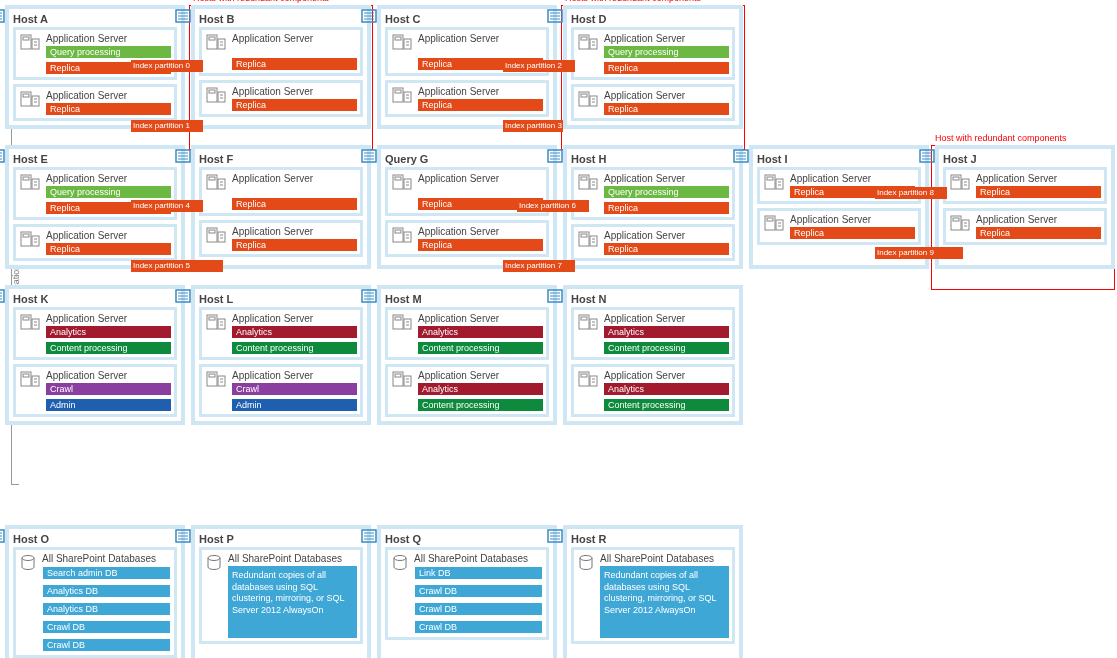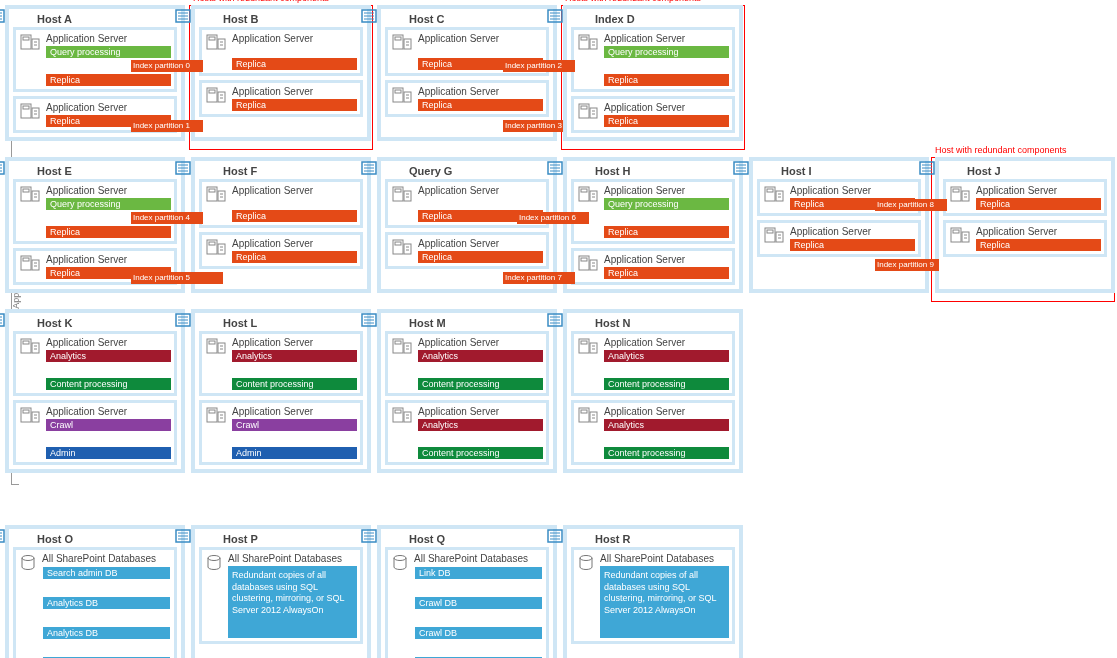--- a/index.html
+++ b/index.html
@@ -7,29 +7,29 @@
 .diagram{display:flex}
 .sidecol{width:20px;position:relative}
 .sidecol .bracket{position:absolute;left:6px;top:0;bottom:0;width:8px;border-left:1px solid #999;border-top:1px solid #999;border-bottom:1px solid #999}
 .sidecol .sidelabel{position:absolute;left:-28px;top:50%;transform:rotate(-90deg);transform-origin:center;font-size:9px;color:#777;white-space:nowrap}
 .main{flex:1}
 .rowgrid{display:grid;grid-template-columns:repeat(6,180px);gap:6px;margin-bottom:16px;position:relative}
 .rowgrid.db{grid-template-columns:repeat(6,180px)}
 .redbox{position:absolute;border:1px solid #ff0000;pointer-events:none}
 .redlabel{position:absolute;color:#ff0000;font-size:9px}
 .host{border:4px solid #cfe6f5;padding:4px;position:relative;background:#fff}
-.host-title{font-size:11px;font-weight:600;color:#444;margin-bottom:2px;margin-left:24px}
+.host-title{font-size:11px;font-weight:600;color:#444;margin-bottom:2px;}
 .hosticon{position:absolute;left:-20px;top:0;width:16px;height:14px}
 .hosticon svg{width:16px;height:14px}
 .server{border:3px solid #cfe6f5;padding:3px 3px 3px 30px;margin-bottom:4px;position:relative;background:#fff}
 .server:last-child{margin-bottom:0}
 .servericon{position:absolute;left:4px;top:4px}
 .servericon svg{width:20px;height:18px}
 .server-title{font-size:10px;color:#444;margin-bottom:2px}
-.badge{font-size:9px;color:#fff;padding:1px 4px;margin-bottom:16px;white-space:nowrap;overflow:hidden}
+.badge{font-size:9px;color:#fff;padding:1px 4px;margin-bottom:4px;white-space:nowrap;overflow:hidden}
 .badge:last-child{margin-bottom:0}
 .qp{background:#6bb842}
 .replica{background:#e44a17}
 .analytics{background:#a11a2d}
 .content{background:#0e8a3c}
 .crawl{background:#8a3fa0}
 .admin{background:#1f5fb0}
 .db-badge{background:#3fa7d6;border:1px solid #fff}
 .db-note{background:#3fa7d6;color:#fff;font-size:9px;padding:4px;line-height:1.3;height:72px}
 .idx-conn{position:absolute;height:12px;background:#e44a17;color:#fff;font-size:8px;line-height:12px;text-align:left;white-space:nowrap;z-index:5;padding:0 2px}
@@ -142,21 +142,21 @@
               </svg></div>
 <div class="server-title">Application Server</div>
 <div class="badge replica">Replica</div>
 </div>
 </div>
 
 <div class="host">
 <div class="hosticon"><svg>
               <use href="#hicn"></use>
             </svg></div>
-<div class="host-title">Index D</div>
+<div class="host-title">Host D</div>
 <div class="server">
 <div class="servericon"><svg>
                 <use href="#sicn"></use>
               </svg></div>
 <div class="server-title">Application Server</div>
 <div class="badge qp">Query processing</div>
 <div class="badge replica">Replica</div>
 </div>
 <div class="server">
 <div class="servericon"><svg>
@@ -173,21 +173,21 @@
 
 <div class="rowgrid">
 <div class="redlabel" style="left:930px;top:-12px">Host with redundant components</div>
 <div class="redbox" style="left:926px;top:0;width:184px;height:145px"></div>
 
 <div class="idx-conn" style="left:126px;top:55px;width:72px">Index partition 4</div>
 <div class="idx-conn" style="left:126px;top:115px;width:92px">Index partition 5</div>
 <div class="idx-conn" style="left:512px;top:55px;width:72px">Index partition 6</div>
 <div class="idx-conn" style="left:498px;top:115px;width:72px">Index partition 7</div>
 <div class="idx-conn" style="left:870px;top:42px;width:72px">Index partition 8</div>
-<div class="idx-conn" style="left:870px;top:102px;width:64px">Index partition 9</div>
+<div class="idx-conn" style="left:870px;top:102px;width:88px">Index partition 9</div>
 
 <div class="host">
 <div class="hosticon"><svg>
               <use href="#hicn"></use>
             </svg></div>
 <div class="host-title">Host E</div>
 <div class="server">
             <div class="servericon"><svg>
                 <use href="#sicn"></use>
               </svg></div>

